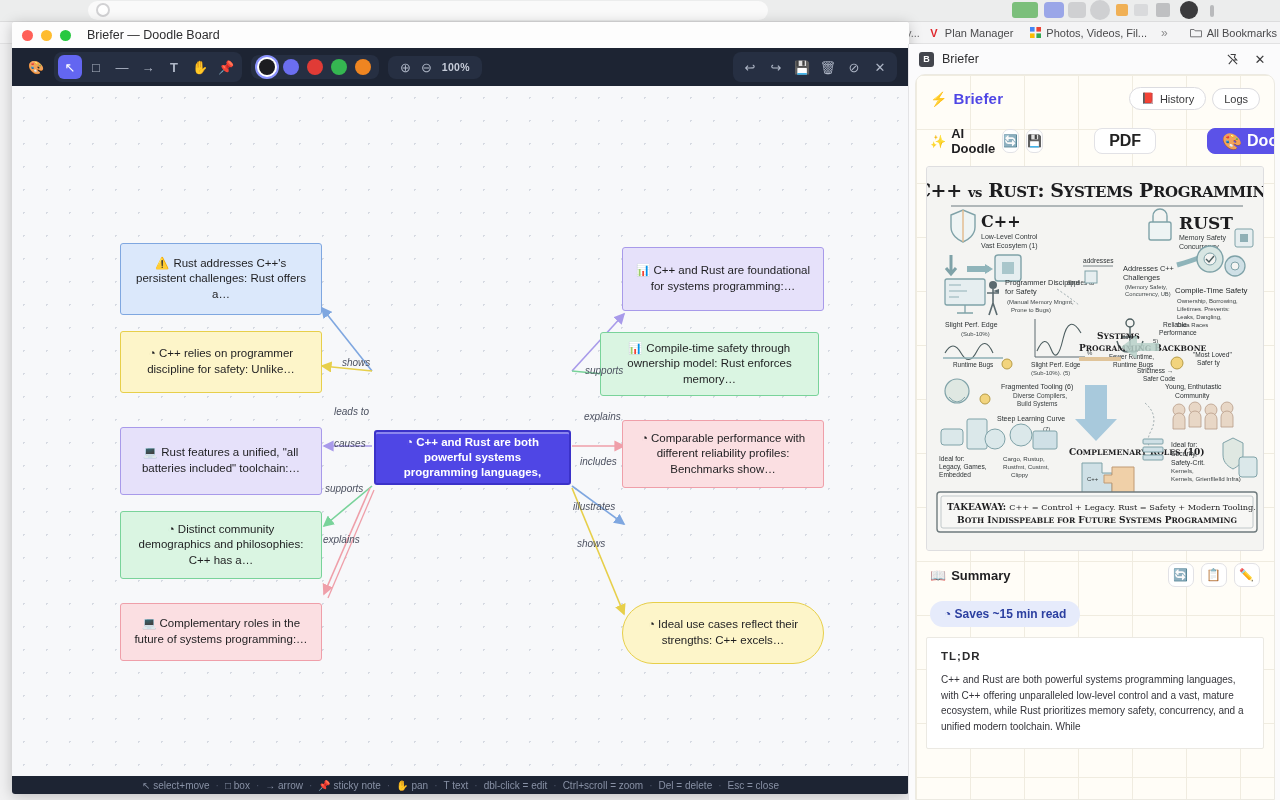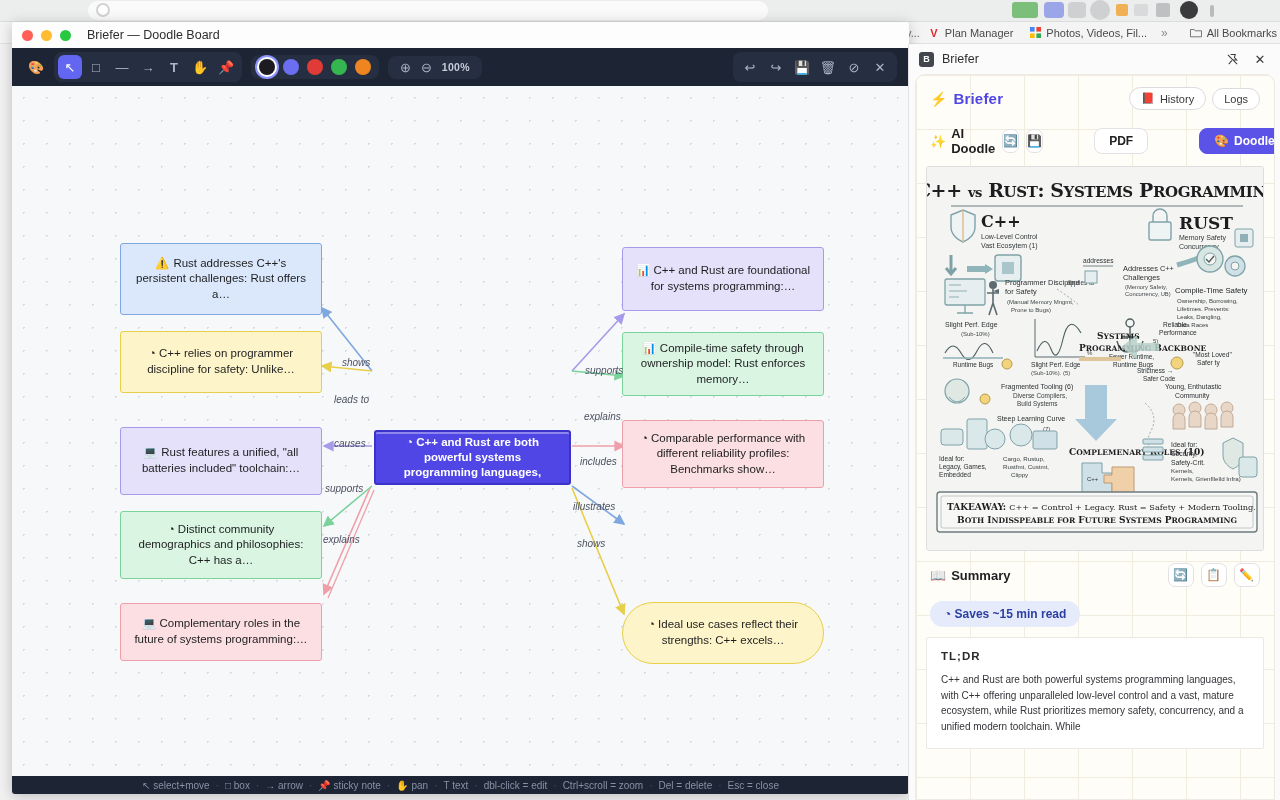--- a/index.html
+++ b/index.html
@@ -180,21 +180,21 @@
   #doodle-section-row { display: flex; align-items: center; padding: 6px 14px 8px 14px; gap: 7px; }
   #doodle-section-title { font-size: 13px; font-weight: 700; color: #1f1f21; flex: 1; display: flex; align-items: center; gap: 5px; }
   .sq-btn {
     width: 26px; height: 24px; border-radius: 7px; background: #fff;
     border: 1px solid #e2e2e6; display: flex; align-items: center; justify-content: center;
     font-size: 12px;
   }
   .wide-btn {
     height: 26px; border-radius: 8px; background: #fff; border: 1px solid #e2e2e6;
     display: flex; align-items: center; justify-content: center; gap: 5px;
-    font-size: 12px; font-weight: 700; color: #222; padding: 0 14px; margin-left: 44px;
+    font-size: 16px; font-weight: 700; color: #222; padding: 0 14px; margin-left: 44px;
   }
   .wide-btn.primary { background: #5b52e8; border-color: #5b52e8; color: #fff; }
 
   #doodle-image {
     margin: 2px 10px 0 10px; height: 385px; background: #f3f3f1;
     border: 1px solid #dedee0; border-radius: 3px; position: relative; overflow: hidden;
   }
   #doodle-image svg { display: block; }
 
   #summary-row { display: flex; align-items: center; padding: 12px 14px 6px 14px; gap: 7px; }
@@ -349,36 +349,36 @@
     <div class="note green" style="left:108px; top:425px;  width:202px; height:68px;">
       <span><span>◔</span> <span>Distinct community demographics and philosophies: C++ has a…</span></span>
     </div>
     <div class="note pink" style="left:108px; top:517px;  width:202px; height:58px;">
       <span><span>💻</span> <span>Complementary roles in the future of systems programming:…</span></span>
     </div>
 
     <div class="note purple" style="left:610px; top:161px;  width:202px; height:64px;">
       <span><span>📊</span> <span>C++ and Rust are foundational for systems programming:…</span></span>
     </div>
-    <div class="note green" style="left:610px; top:246px;  width:202px; height:64px;">
+    <div class="note green" style="left:588px; top:246px;  width:219px; height:64px;">
       <span><span>📊</span> <span>Compile-time safety through ownership model: Rust enforces memory…</span></span>
     </div>
     <div class="note pink" style="left:610px; top:334px;  width:202px; height:68px;">
       <span><span>◔</span> <span>Comparable performance with different reliability profiles: Benchmarks show…</span></span>
     </div>
     <div class="note yellow" style="left:610px; top:516px;  width:202px; height:62px;border-radius:31px;">
       <span><span>◔</span> <span>Ideal use cases reflect their strengths: C++ excels…</span></span>
     </div>
 
     <div id="center-node">
       <span><span>◔</span> <span>C++ and Rust are both powerful systems programming languages,</span></span>
     </div>
 
     <span class="edge-label" style="left:330px; top:271px;">shows</span>
-    <span class="edge-label" style="left:322px; top:308px;">leads to</span>
+    <span class="edge-label" style="left:322px; top:320px;">leads to</span>
     <span class="edge-label" style="left:322px; top:352px;">causes</span>
     <span class="edge-label" style="left:313px; top:397px;">supports</span>
     <span class="edge-label" style="left:311px; top:448px;">explains</span>
 
     <span class="edge-label" style="left:573px; top:279px;">supports</span>
     <span class="edge-label" style="left:572px; top:325px;">explains</span>
     <span class="edge-label" style="left:568px; top:370px;">includes</span>
     <span class="edge-label" style="left:561px; top:415px;">illustrates</span>
     <span class="edge-label" style="left:565px; top:452px;">shows</span>
   </div>

